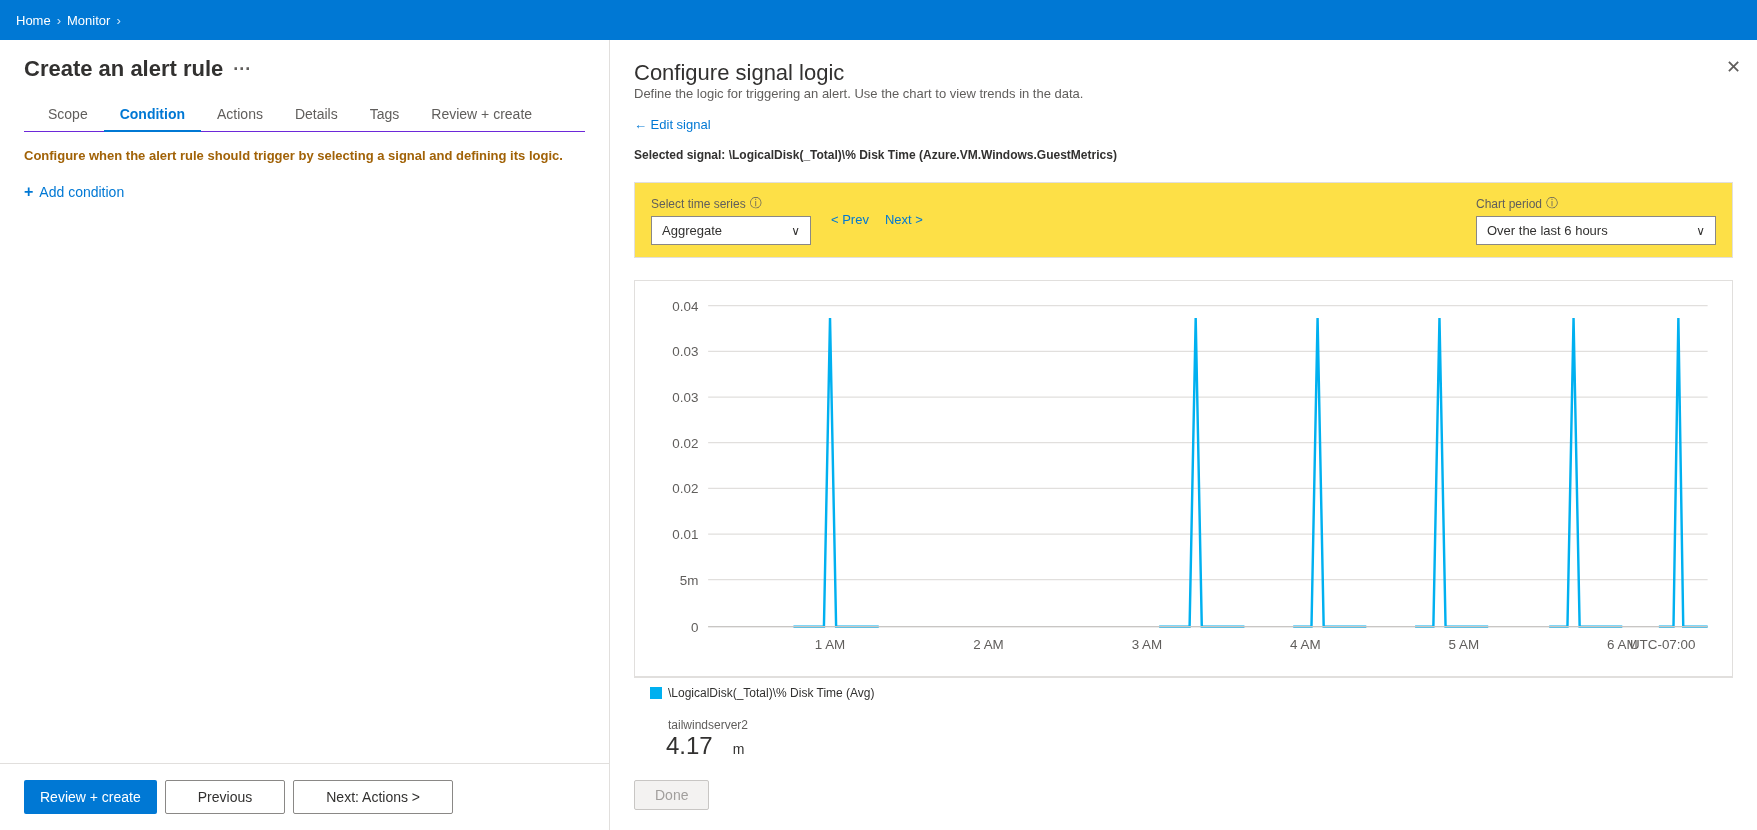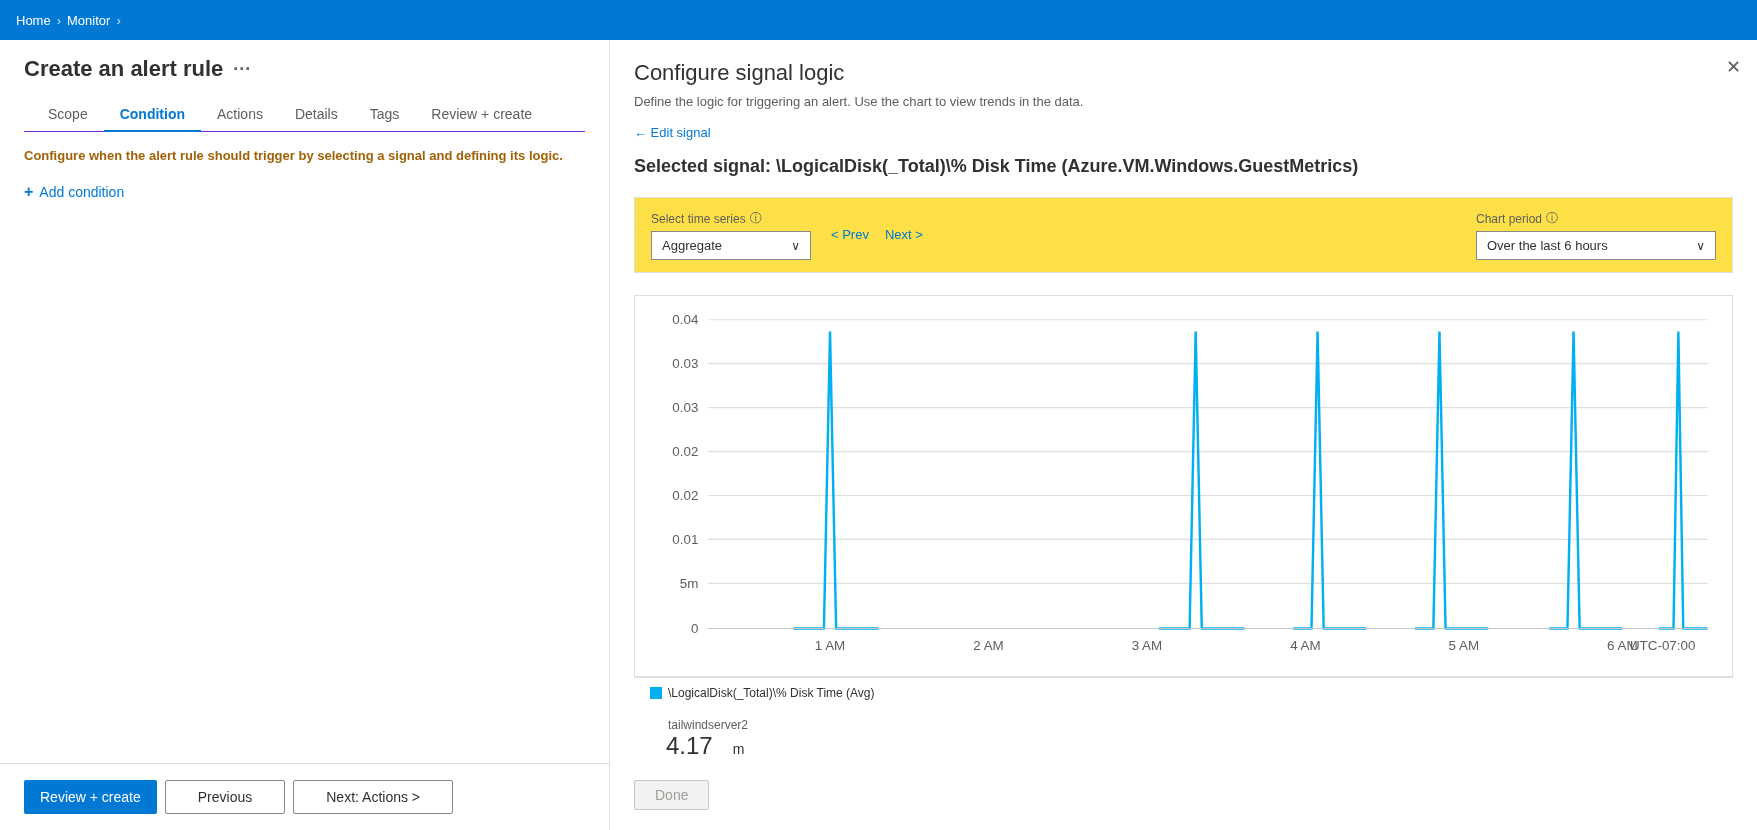--- a/index.html
+++ b/index.html
@@ -31,24 +31,24 @@
     .add-condition-btn { display: flex; align-items: center; gap: 6px; color: #0078d4; cursor: pointer; font-size: 14px; border: none; background: none; padding: 0; }
     .plus-icon { font-size: 16px; font-weight: 600; }
 
     
     .bottom-bar { padding: 16px 24px; border-top: 1px solid #e1dfdd; display: flex; gap: 8px; }
     .btn-primary { background: #0078d4; color: #fff; border: none; padding: 8px 16px; cursor: pointer; font-size: 14px; border-radius: 2px; }
     .btn-secondary { background: #fff; color: #323130; border: 1px solid #8a8886; padding: 8px 32px; cursor: pointer; font-size: 14px; border-radius: 2px; }
 
     
     .right-panel { flex: 1; display: flex; flex-direction: column; overflow: hidden; padding: 20px 24px; position: relative; }
-    .panel-title { font-size: 22px; font-weight: 300; color: #323130; margin-bottom: 8px; }
+    .panel-title { font-size: 22px; font-weight: 300; color: #323130; margin-bottom: 0; }
     .panel-desc { font-size: 13px; color: #605e5c; margin-bottom: 16px; }
     .edit-signal-link { color: #0078d4; font-size: 13px; cursor: pointer; text-decoration: none; display: inline-flex; align-items: center; gap: 4px; margin-bottom: 16px; }
-    .selected-signal { font-size: 18px; font-weight: 600; margin-bottom: 20px; }
+    .selected-signal { font-size: 12px; font-weight: 600; margin-bottom: 20px; }
 
     
     .chart-controls { display: flex; align-items: center; gap: 16px; margin-bottom: 16px; background: #fde047; padding: 12px 16px; border: 1px solid #e1dfdd; }
     .control-group { display: flex; flex-direction: column; gap: 4px; }
     .control-label { font-size: 12px; color: #605e5c; display: flex; align-items: center; gap: 4px; }
     .info-icon { color: #605e5c; font-size: 12px; cursor: pointer; }
     .select-dropdown { display: flex; align-items: center; border: 1px solid #8a8886; background: #fff; padding: 6px 10px; cursor: pointer; font-size: 13px; min-width: 160px; justify-content: space-between; }
     .select-dropdown-wide { min-width: 240px; }
     .chevron { font-size: 12px; }
     .nav-buttons { display: flex; align-items: flex-end; gap: 8px; padding-bottom: 2px; }

